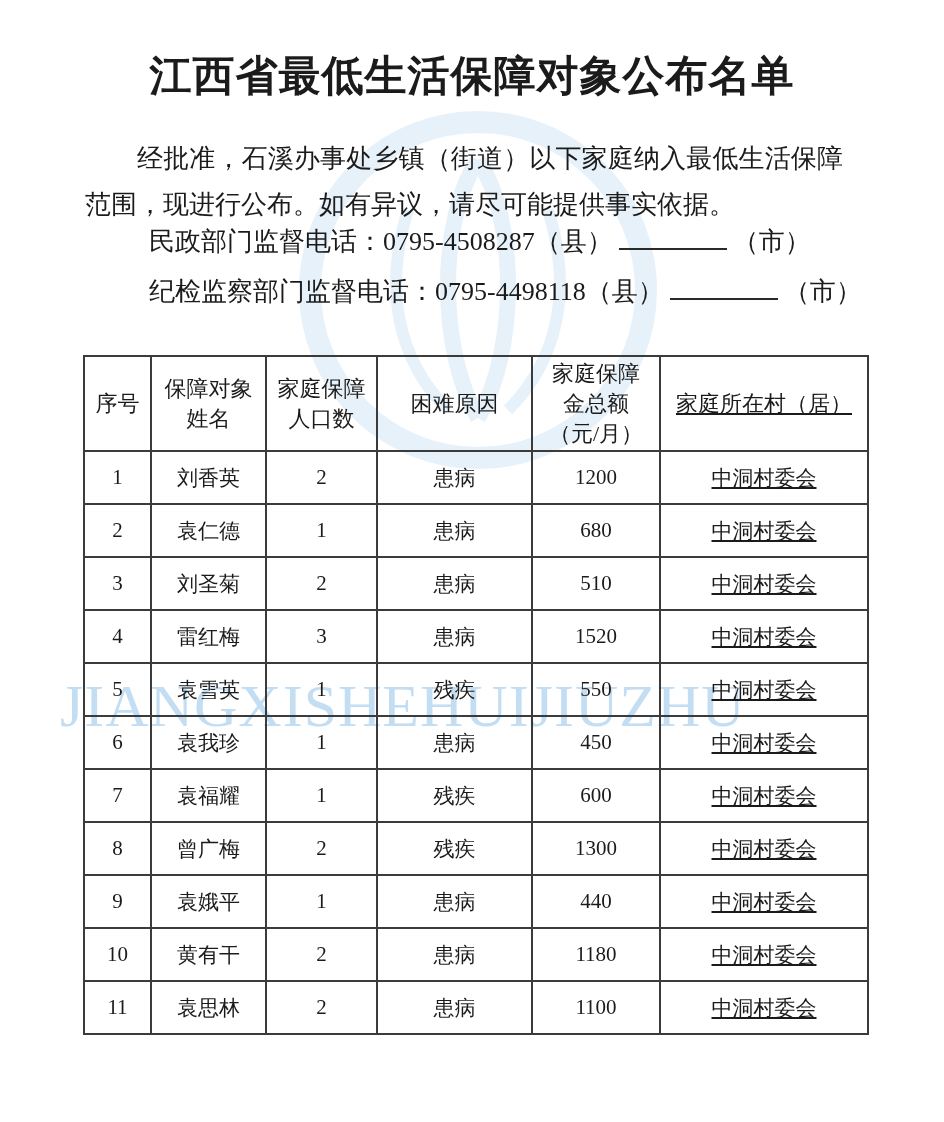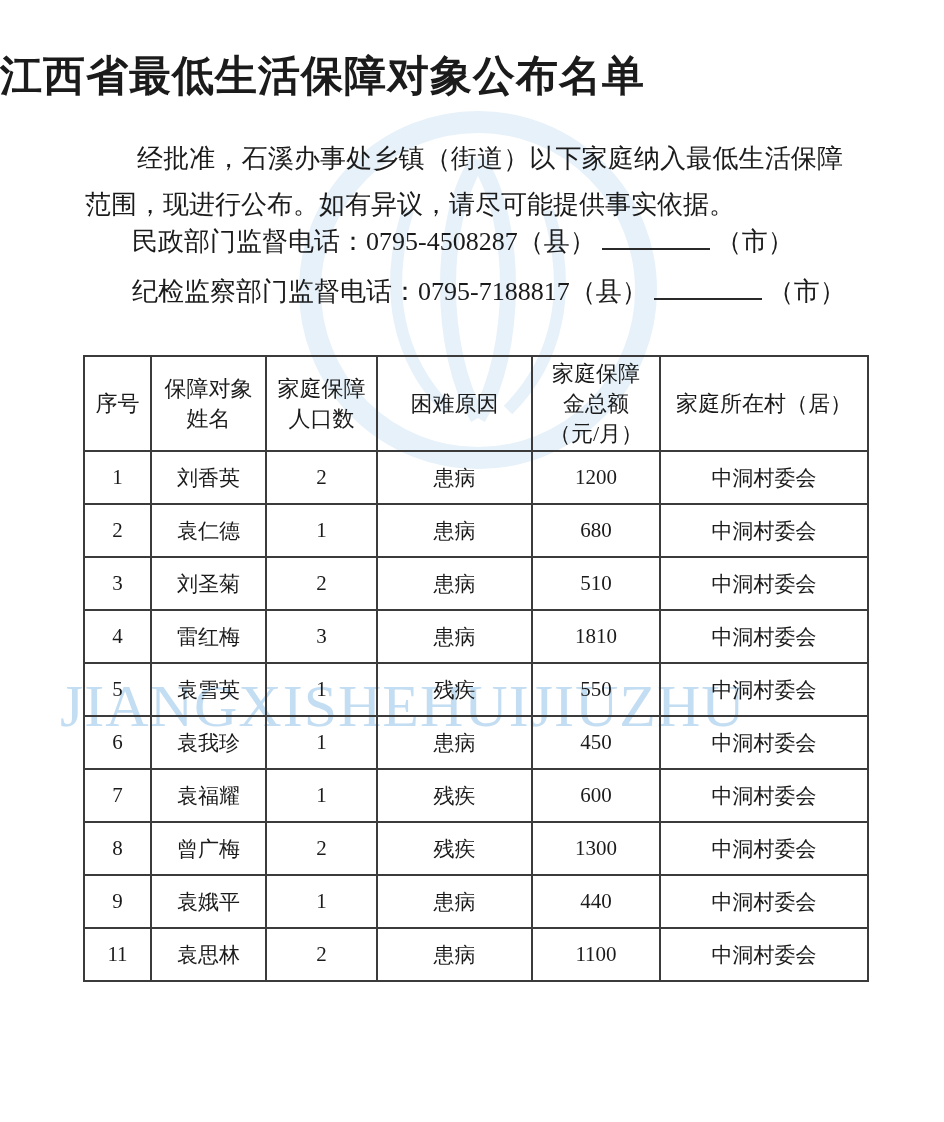--- a/index.html
+++ b/index.html
@@ -40,35 +40,35 @@
     color: #cde4f6;
     white-space: nowrap;
     pointer-events: none;
   }
   
   .content { position: relative; z-index: 1; }
   .doc-title {
     position: absolute;
     left: 0; top: 48px;
     width: 944px;
-    text-align: left;
+    text-align: center;
     font-size: 42px;
     font-weight: bold;
     letter-spacing: 1px;
   }
   .intro {
     position: absolute;
     left: 85px; top: 136px;
     width: 758px;
     font-size: 26px;
     line-height: 46px;
     text-indent: 2em;
     text-align: justify;
   }
-  .hotline { position: absolute; left: 132px; font-size: 26px; white-space: nowrap; }
+  .hotline { position: absolute; left: 149px; font-size: 26px; white-space: nowrap; }
   .hotline-1 { top: 224px; }
   .hotline-2 { top: 274px; }
   .blank-line {
     display: inline-block;
     width: 108px;
     height: 24px;
     border-bottom: 2px solid #2a2a2a;
     margin: 0 6px;
     vertical-align: baseline;
   }
@@ -97,21 +97,21 @@
   }
   table.roster td {
     height: 51px;
     font-size: 21px;
   }
   .c0 { width: 61px; }
   .c1 { width: 109px; }
   .c2 { width: 105px; }
   .c3 { width: 149px; margin-left: 32px; }
   .c4 { width: 122px; }
-  .c5 { width: 202px; }
+  .c5 { width: 202px; text-decoration: underline; }
 </style>
 </head>
 <body>
 
 <div class="page">
 
   <svg class="emblem" viewBox="0 0 380 380" xmlns="http://www.w3.org/2000/svg">
     <g fill="none" stroke="#e2eff9" opacity="0.85">
       <circle cx="190" cy="190" r="168" stroke-width="22"></circle>
       <path d="M190 60 C 150 120, 150 250, 190 318" stroke-width="16"></path>
@@ -126,21 +126,21 @@
   <div class="content">
 
     <div class="doc-title">江西省最低生活保障对象公布名单</div>
 
     <div class="intro">经批准，石溪办事处乡镇（街道）以下家庭纳入最低生活保障范围，现进行公布。如有异议，请尽可能提供事实依据。</div>
 
     <div class="hotline hotline-1">
       <span>民政部门监督电话：0795-4508287（县）</span><span class="blank-line"></span><span>（市）</span>
     </div>
     <div class="hotline hotline-2">
-      <span>纪检监察部门监督电话：0795-7188817（县）</span><span class="blank-line"></span><span>（市）</span>
+      <span>纪检监察部门监督电话：0795-4498118（县）</span><span class="blank-line"></span><span>（市）</span>
     </div>
 
     <table class="roster">
       <thead>
         <tr>
           <th class="c0">序号</th>
           <th class="c1">保障对象
 姓名</th>
           <th class="c2">家庭保障
 人口数</th>
@@ -174,21 +174,21 @@
             <td class="c2">2</td>
             <td class="c3">患病</td>
             <td class="c4">510</td>
             <td class="c5">中洞村委会</td>
           </tr>
           <tr>
             <td class="c0">4</td>
             <td class="c1">雷红梅</td>
             <td class="c2">3</td>
             <td class="c3">患病</td>
-            <td class="c4">1810</td>
+            <td class="c4">1520</td>
             <td class="c5">中洞村委会</td>
           </tr>
           <tr>
             <td class="c0">5</td>
             <td class="c1">袁雪英</td>
             <td class="c2">1</td>
             <td class="c3">残疾</td>
             <td class="c4">550</td>
             <td class="c5">中洞村委会</td>
           </tr>
@@ -215,20 +215,28 @@
             <td class="c3">残疾</td>
             <td class="c4">1300</td>
             <td class="c5">中洞村委会</td>
           </tr>
           <tr>
             <td class="c0">9</td>
             <td class="c1">袁娥平</td>
             <td class="c2">1</td>
             <td class="c3">患病</td>
             <td class="c4">440</td>
+            <td class="c5">中洞村委会</td>
+          </tr>
+          <tr>
+            <td class="c0">10</td>
+            <td class="c1">黄有干</td>
+            <td class="c2">2</td>
+            <td class="c3">患病</td>
+            <td class="c4">1180</td>
             <td class="c5">中洞村委会</td>
           </tr>
           <tr>
             <td class="c0">11</td>
             <td class="c1">袁思林</td>
             <td class="c2">2</td>
             <td class="c3">患病</td>
             <td class="c4">1100</td>
             <td class="c5">中洞村委会</td>
           </tr>

